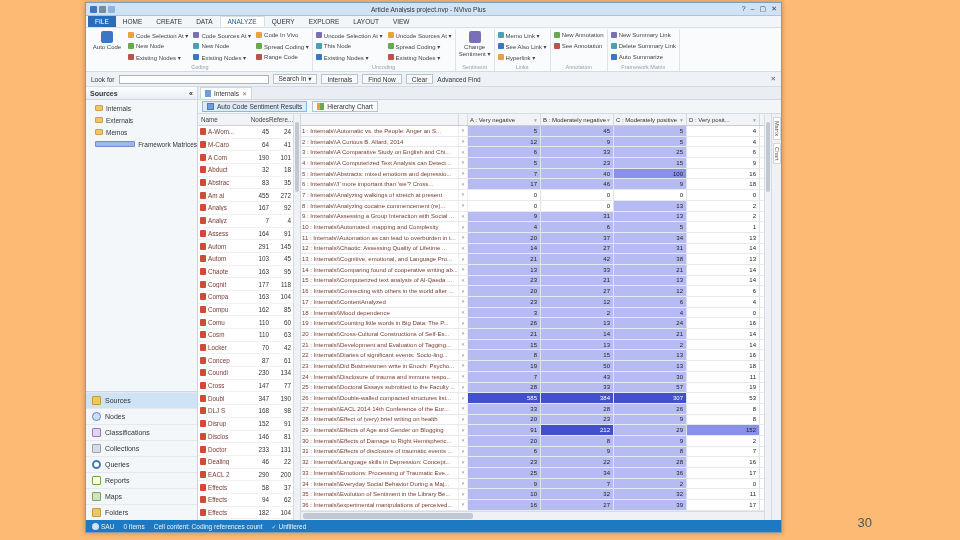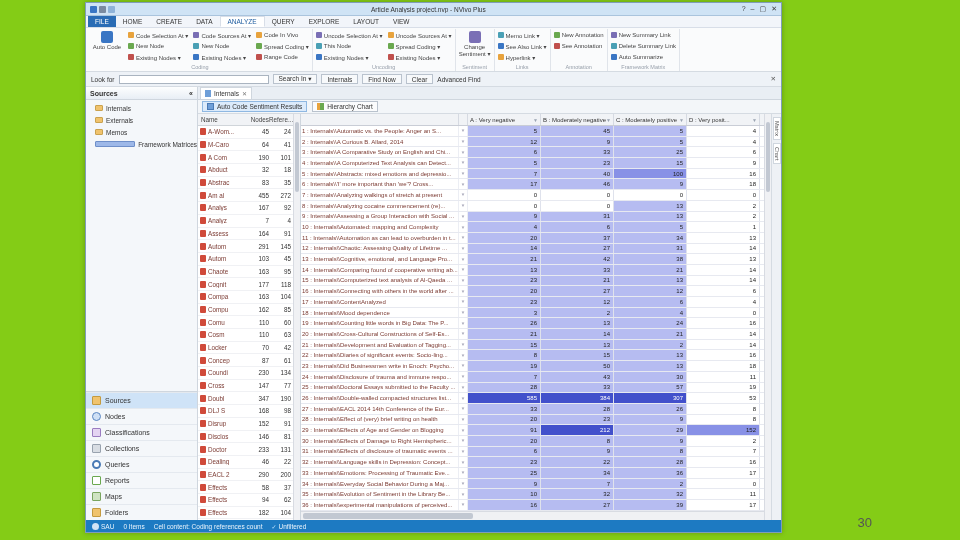--- a/index.html
+++ b/index.html
@@ -1,18 +1,18 @@
 <!DOCTYPE html>
 <html><head>
 <meta charset="utf-8">
 <style>
   *{box-sizing:border-box;margin:0;padding:0;}
   html,body{width:960px;height:540px;overflow:hidden;background:#fff;
     font-family:"Liberation Sans",sans-serif;}
-  .slide{position:absolute;inset:0;background:#84cc16;}
+  .slide{position:absolute;inset:0;background:#fdba74;}
   .pagenum{position:absolute;right:88px;bottom:10px;font-size:13px;color:#555;}
 
   .window{position:absolute;left:85px;top:2px;width:697px;height:531px;background:#fff;
     border:1px solid #7f9db9;box-shadow:0 0 5px rgba(0,0,0,.25);display:flex;flex-direction:column;color:#333;}
 
   
   .titlebar{height:13px;flex:0 0 auto;background:#cfe3f5;border-bottom:1px solid #aac4dd;
     display:flex;align-items:center;padding:0 4px;gap:2px;}
   .qicon{width:7px;height:7px;border-radius:1px;display:inline-block;background:#3a76c4;}
   .qicon.save{background:#7a8aa0;} .qicon.undo{background:#8fb3d9;}

